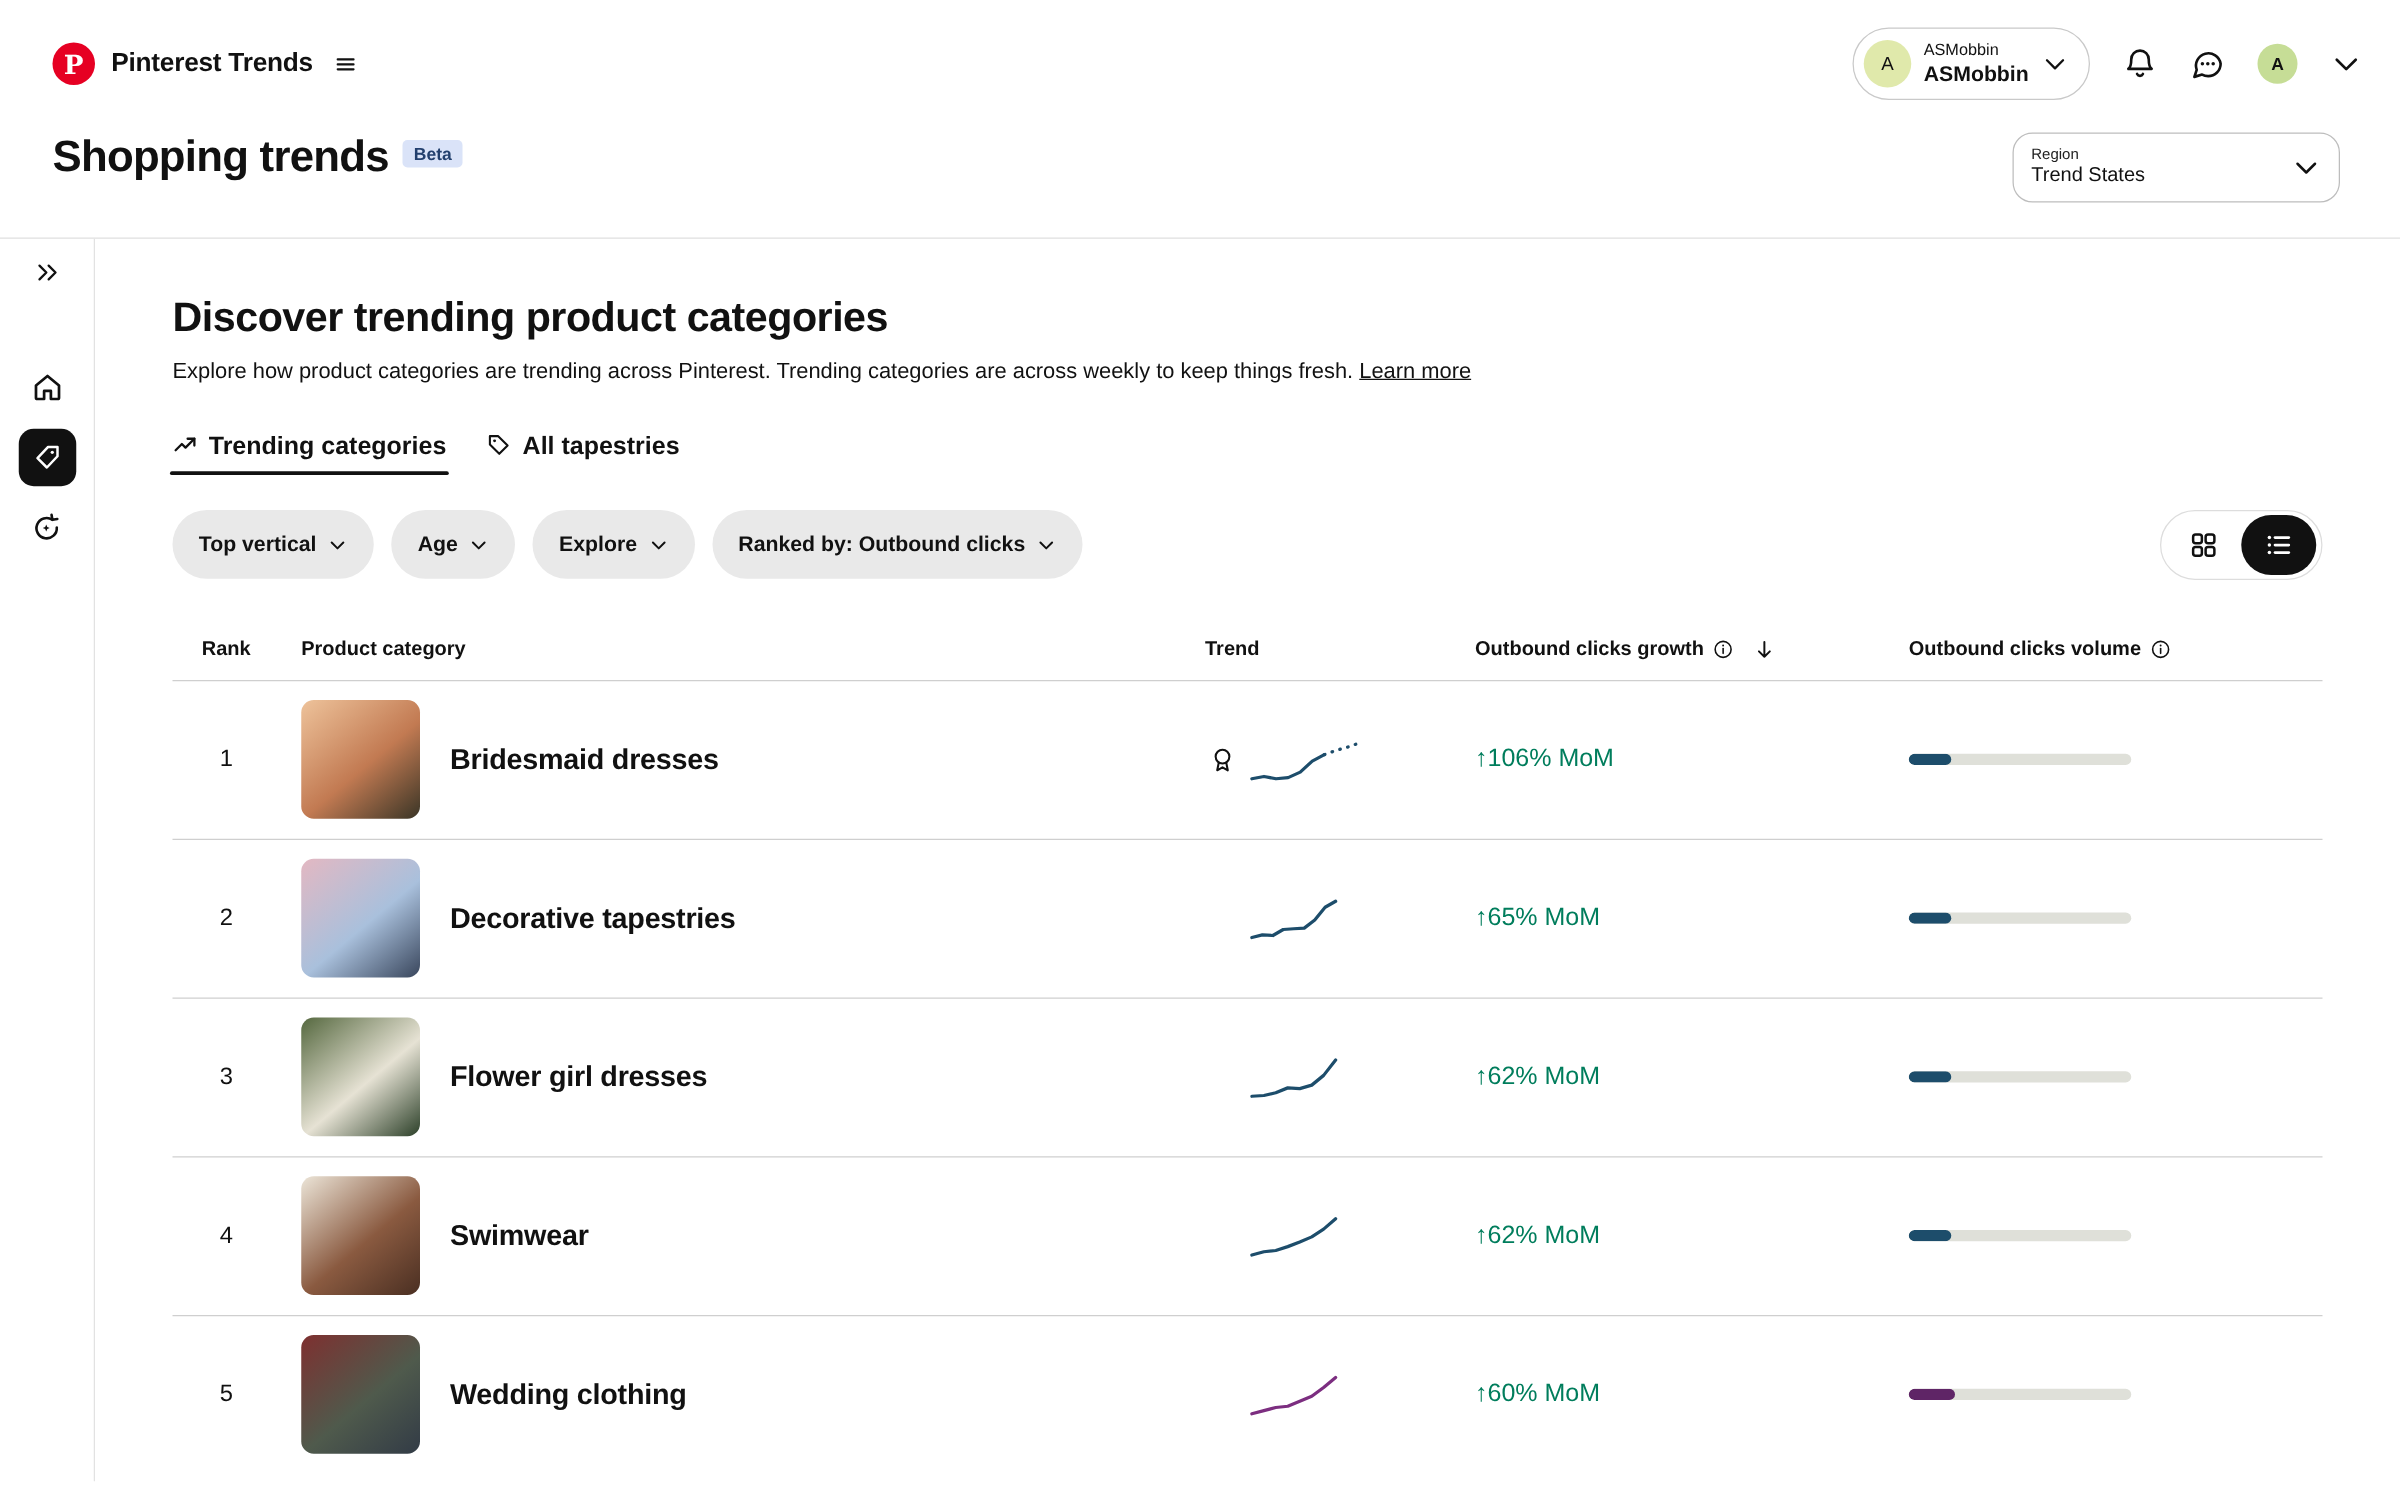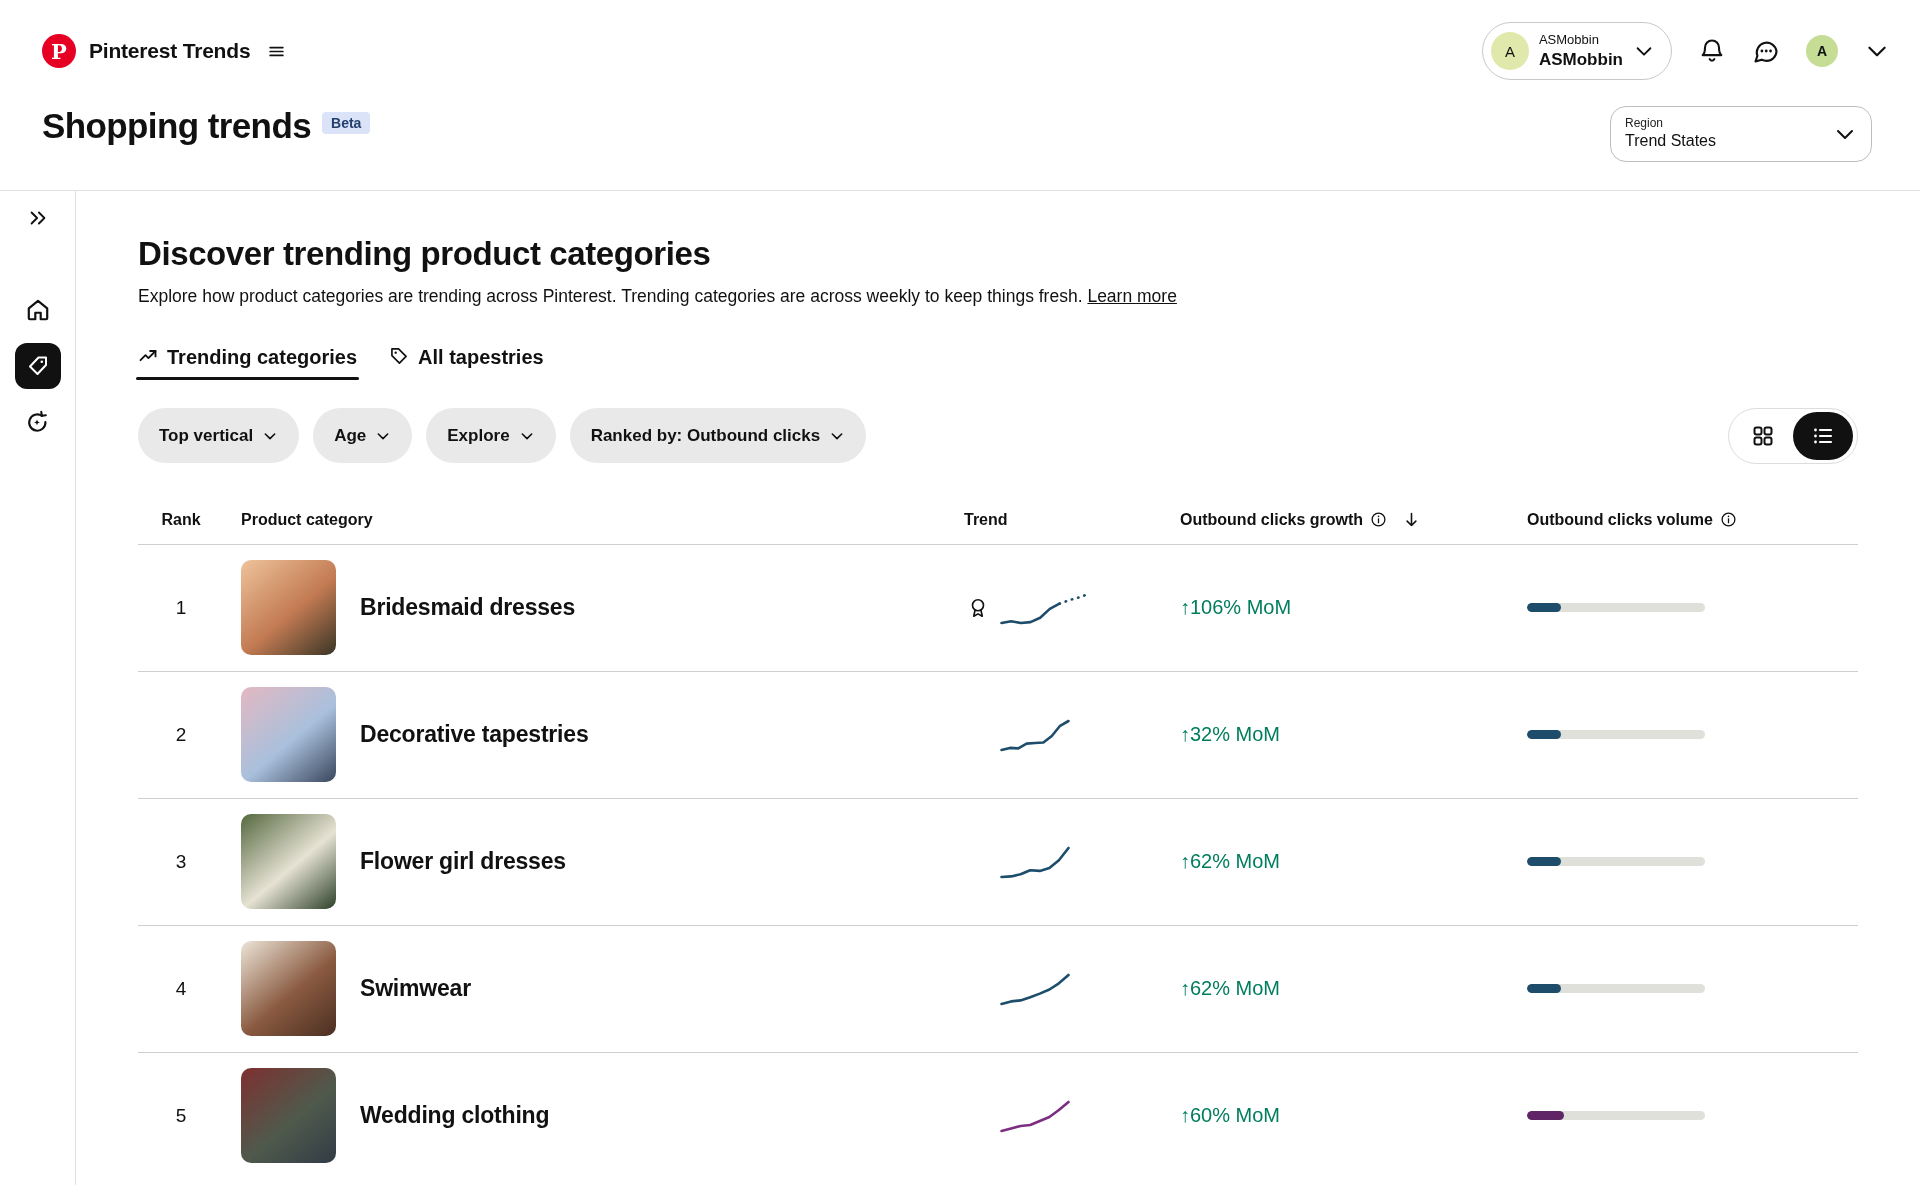--- a/index.html
+++ b/index.html
@@ -318,21 +318,21 @@
           <span class="badge-slot" style="visibility: hidden;">
             <svg viewBox="0 0 24 24" width="22" height="22" fill="none" stroke="#111" stroke-width="1.8" stroke-linejoin="round">
                 <circle cx="12" cy="9" r="6"></circle>
                 <path d="M8.8 14 7.4 21l4.6-2.6L16.6 21l-1.4-7"></path>
               </svg>
           </span>
           <svg class="spark" width="72" height="38" viewBox="0 0 72 38">
               <polyline points="2.5,34.0 10.9,31.9 19.3,32.4 27.6,27.6 36.0,27.0 44.4,26.5 52.8,20.0 61.1,9.8 69.5,5.0" fill="none" stroke="#1d4d6b" stroke-width="2.6" stroke-linecap="round" stroke-linejoin="round"></polyline>
             </svg>
         </div>
-        <div class="growth-c">↑32% MoM</div>
+        <div class="growth-c">↑65% MoM</div>
         <div class="vol-c">
           <div class="track">
               <div class="fill" style="width: 19%; background: rgb(29, 77, 107);"></div>
             </div>
         </div>
       </div>
 
       <div class="trow">
         <div class="rank-c">3</div>
         <div class="cat-c">

